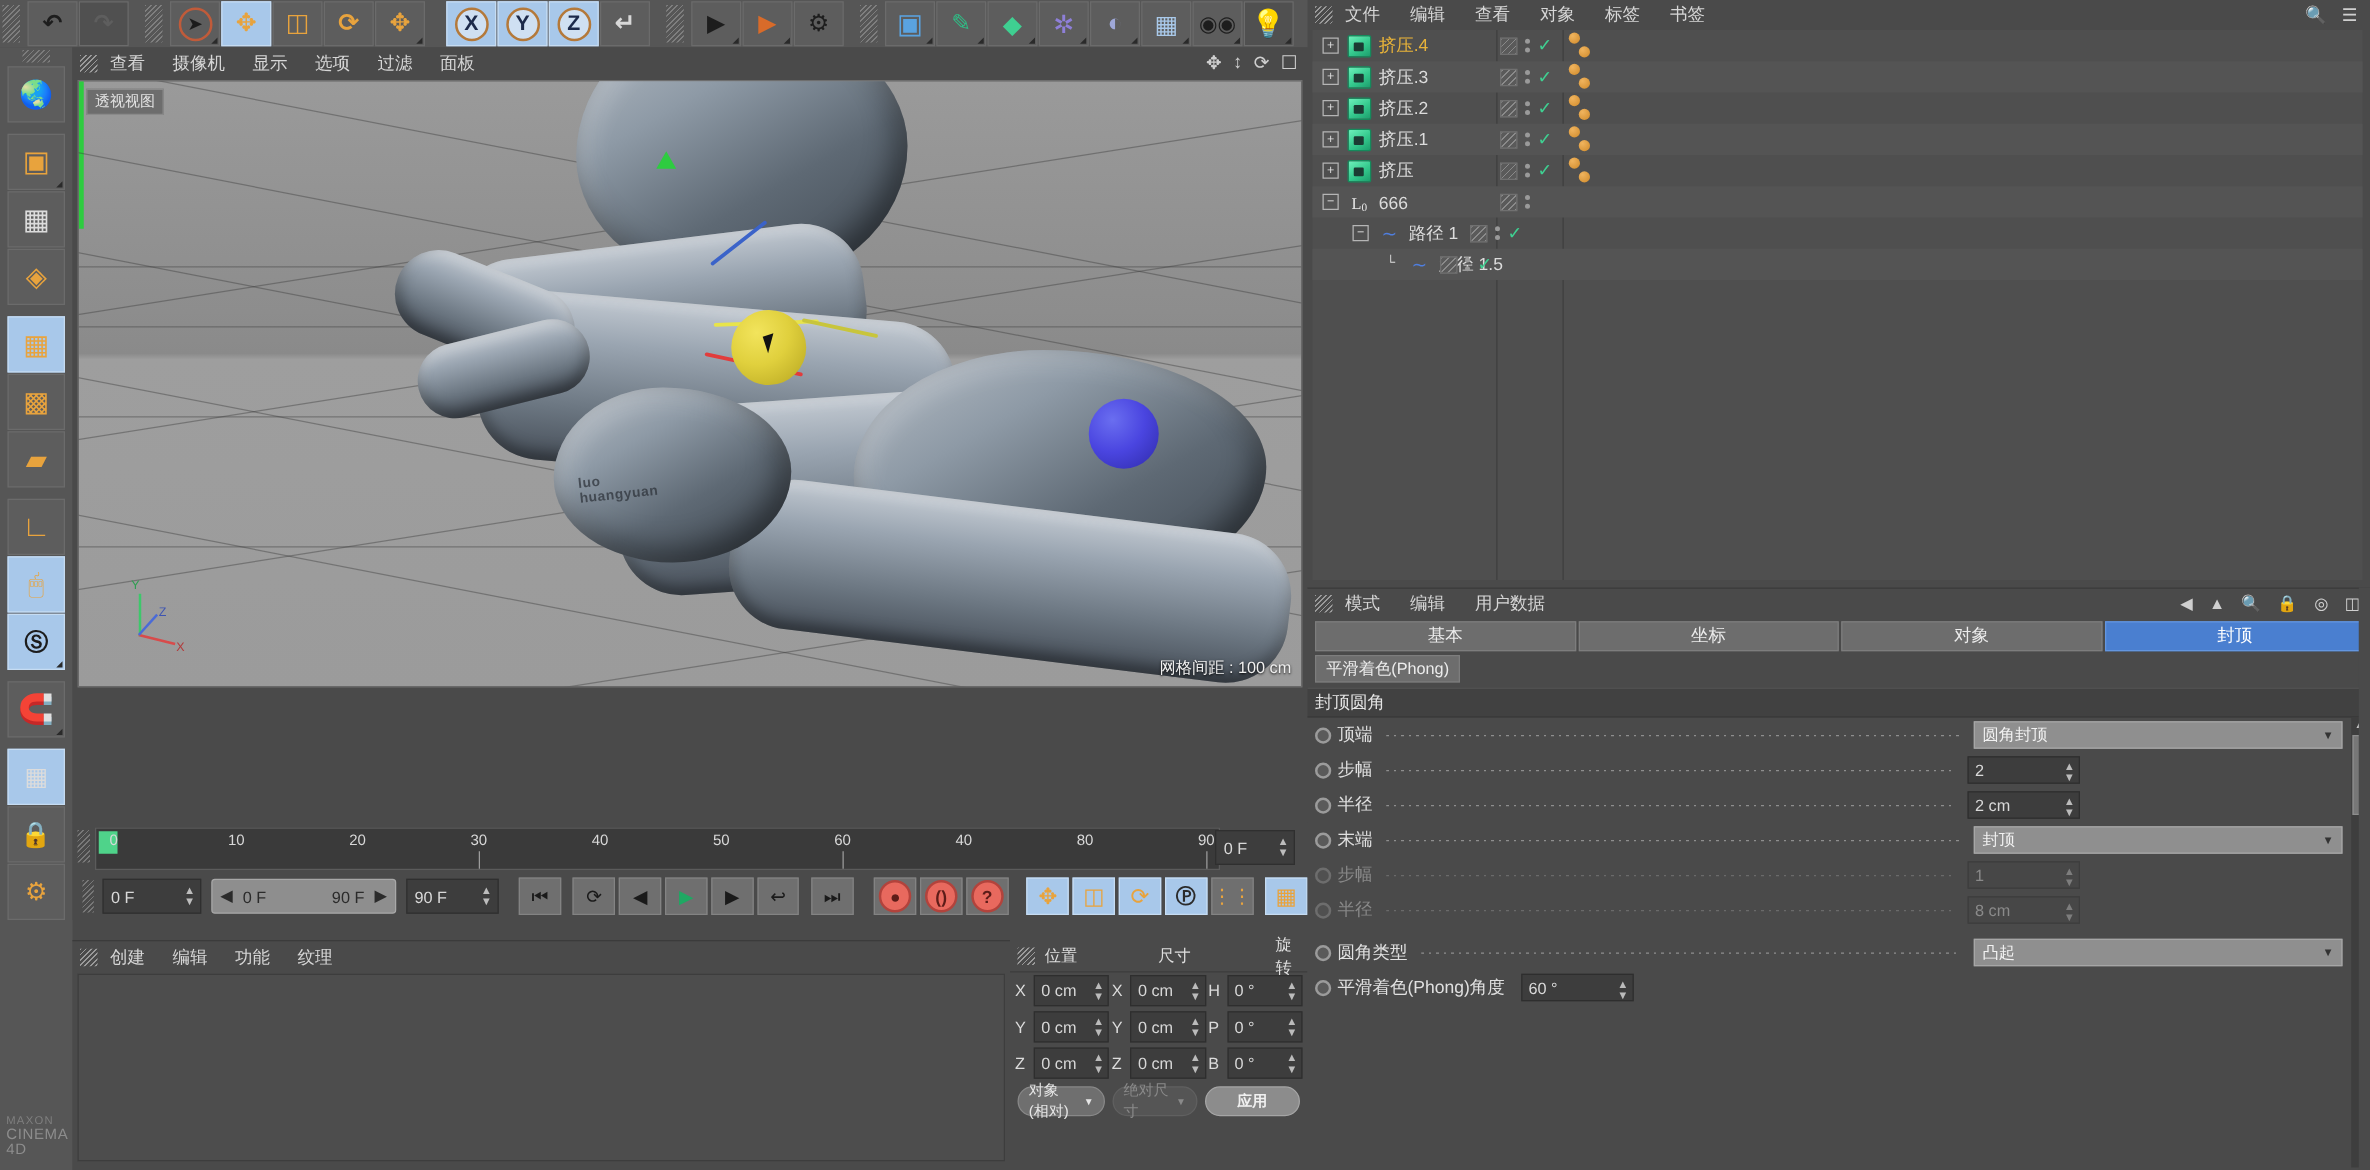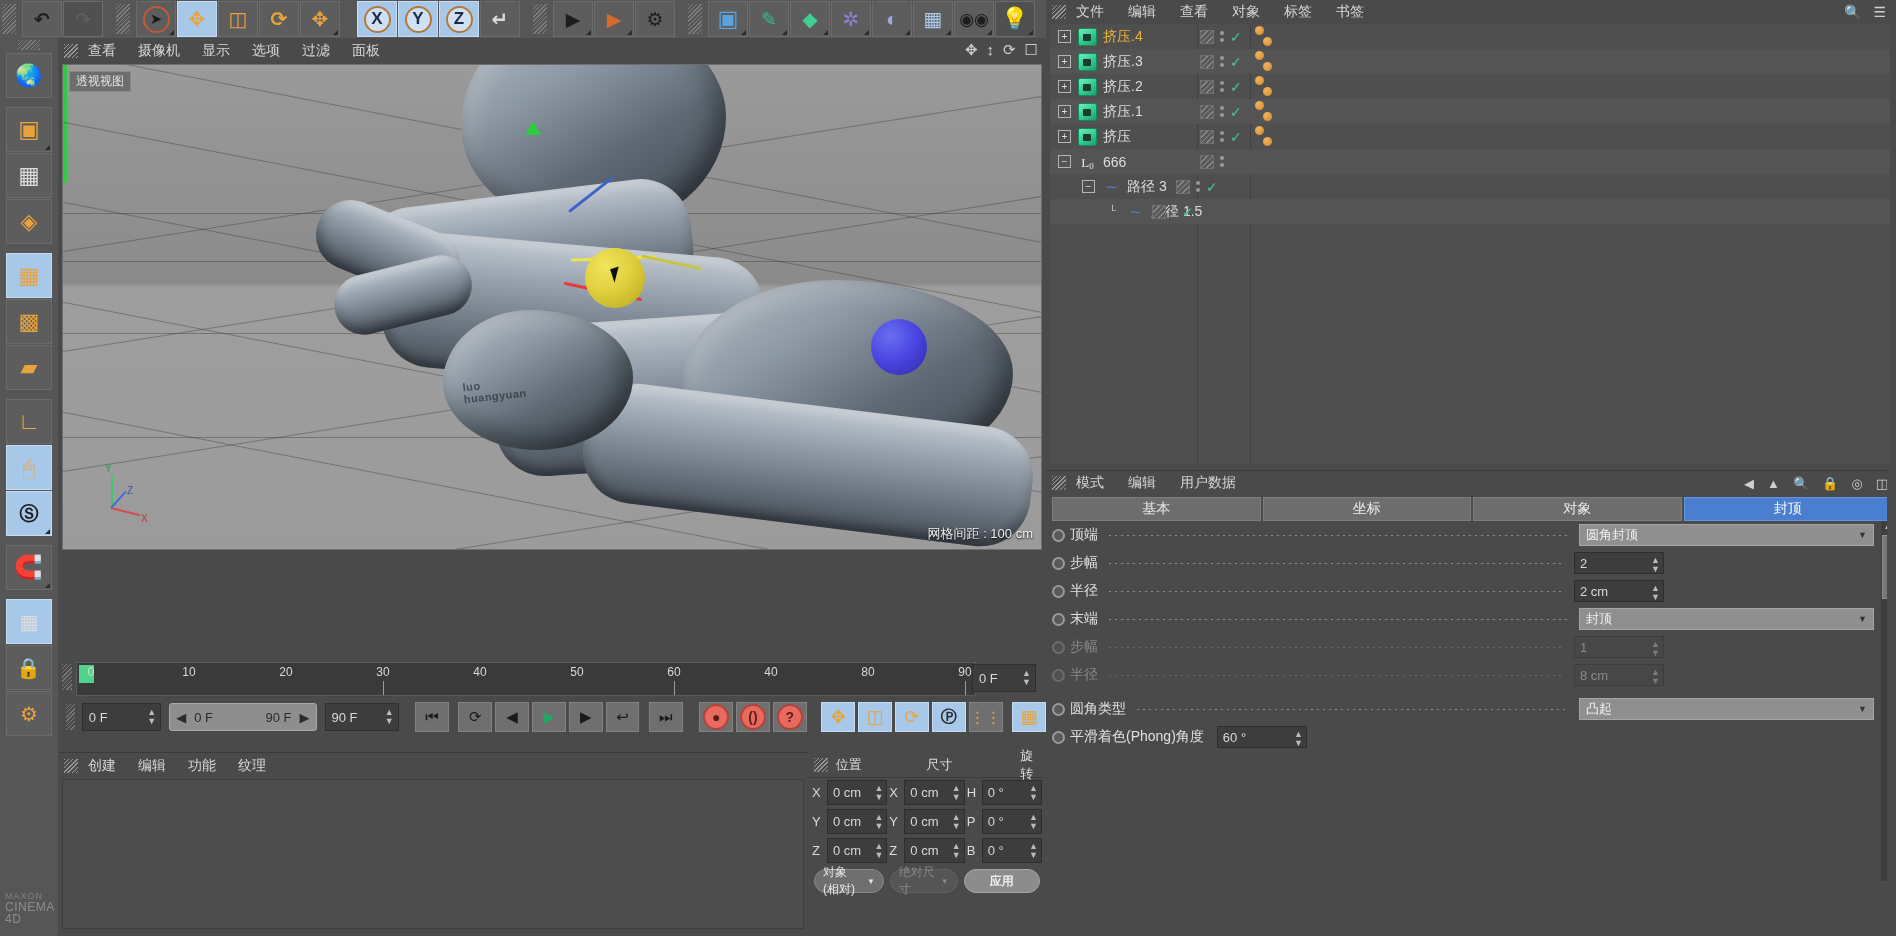--- a/index.html
+++ b/index.html
@@ -935,21 +935,21 @@
           <div class="dots2">
               <i></i>
               <i></i>
             </div>
         </div>
       </div>
 
       <div class="tree-row" style="padding-left:32px;">
         <div class="tw-expander">−</div>
         <div class="tw-icon-spline" style="margin-left:7px;">∼</div>
-        <div class="tw-label">路径 3</div>
+        <div class="tw-label">路径 1</div>
         <div class="tw-cols" style="left:126px;">
           <div class="hatch-sq"></div>
           <div class="dots2">
               <i></i>
               <i></i>
             </div>
           <div class="chk">✓</div>
         </div>
       </div>
 
@@ -986,21 +986,25 @@
     </div>
 
 
     <div id="attr-tabs">
       <div class="atab">基本</div>
       <div class="atab">坐标</div>
       <div class="atab">对象</div>
       <div class="atab sel">封顶</div>
     </div>
 
-
+    <div id="attr-subtab">
+      <div class="asub">平滑着色(Phong)</div>
+    </div>
+
+    <div id="attr-section">封顶圆角</div>
 
     <div id="attr-body">
 
       <div class="prow">
         <div class="pradio"></div>
         <div class="plabel">顶端</div>
         <div class="pdots"></div>
         <div class="pselect">
           <span>圆角封顶</span>
           <span class="caret">▼</span>

